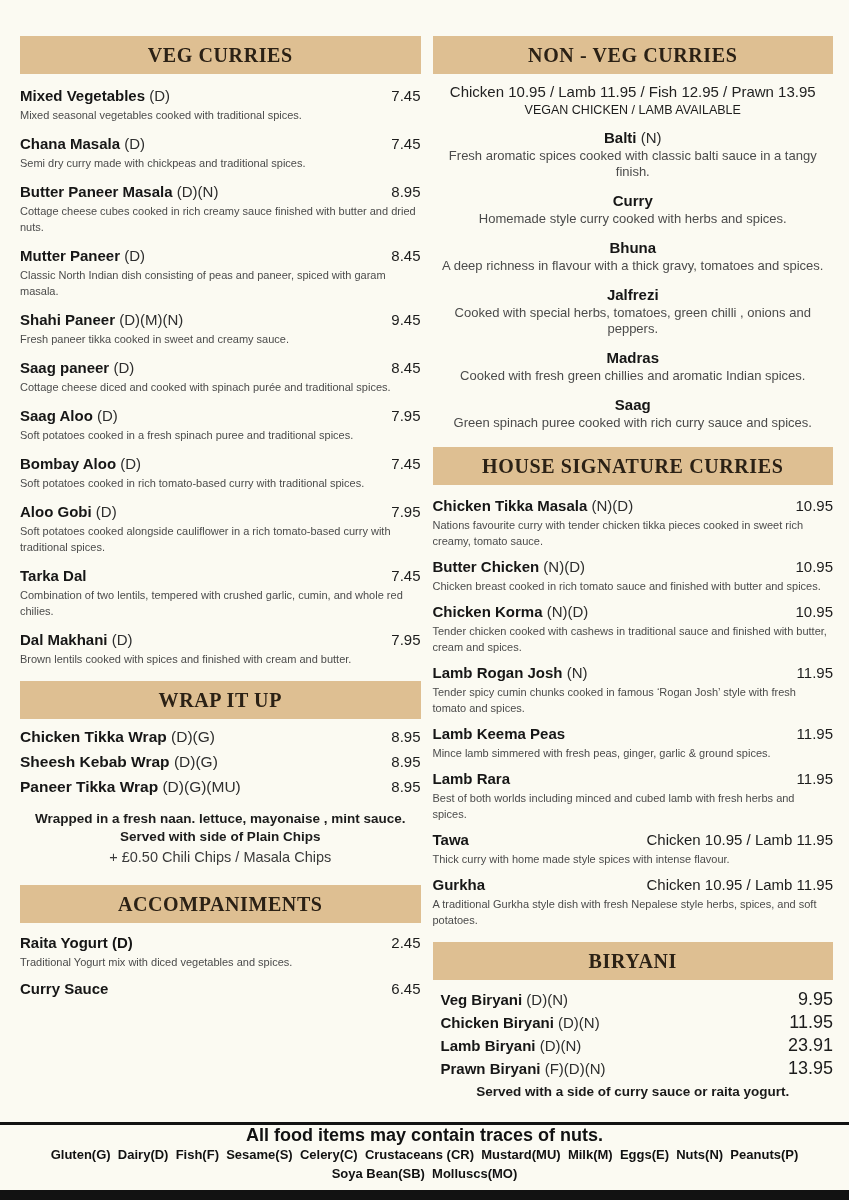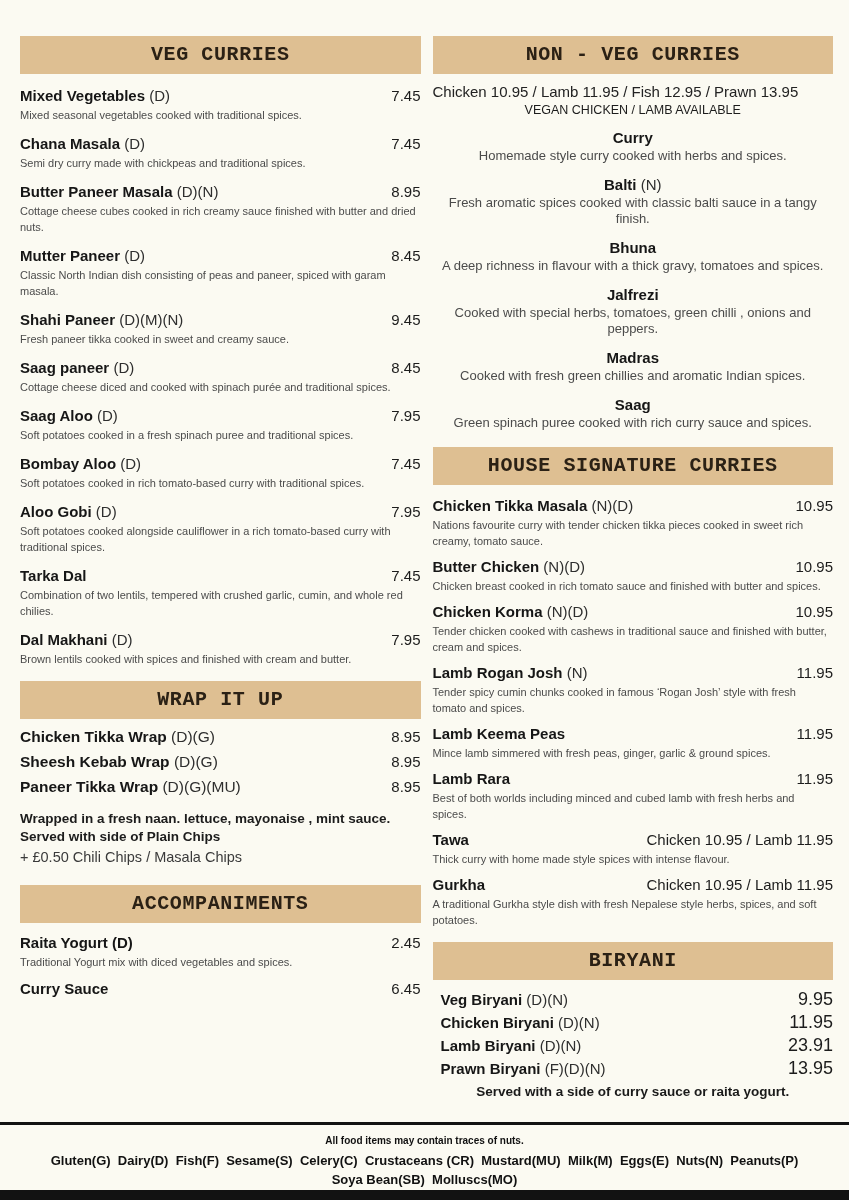--- a/index.html
+++ b/index.html
@@ -5,52 +5,52 @@
   html,body{margin:0;padding:0;}
   body{width:849px;font-family:"Liberation Sans",sans-serif;-webkit-font-smoothing:antialiased;}
   .page{position:relative;width:849px;height:1200px;background:#fbfaf2;overflow:hidden;}
   .columns{display:flex;gap:12px;padding:36px 16px 0 20px;box-sizing:border-box;align-items:flex-start;}
   .col{flex:1 1 0;min-width:0;}
   .section{margin-top:0;}
   .sec-wrap{margin-top:14px;}
   .sec-accomp{margin-top:18px;}
   .sec-house{margin-top:16px;}
   .sec-biryani{margin-top:14px;}
-  .band{background:#debf92;text-align:center;font-family:Liberation Mono, monospace;font-weight:700;
+  .band{background:#debf92;text-align:center;font-family:Liberation Serif, serif;font-weight:700;
         font-size:20px;line-height:24px;letter-spacing:0.6px;color:#2b2115;padding:7px 0;}
   .items{margin-top:12px;}
   .dish-row{margin-bottom:11px;}
   .dish-line{display:flex;justify-content:space-between;align-items:baseline;}
   .dish-name{font-weight:700;font-size:15px;line-height:19px;color:#161616;}
   .dish-tags{font-weight:400;color:#2e2e2e;}
   .dish-price{font-weight:400;font-size:15px;color:#1c1c1c;margin-left:10px;flex-shrink:0;}
   .dish-desc{font-size:11px;line-height:16px;color:#4b4b4b;margin-top:2px;padding-right:2px;}
   .wrap-list{margin-top:8px;}
   .wrap-list .dish-row{margin-bottom:6px;}
   .wrap-list .dish-name{font-size:15.5px;}
-  .wrap-note{text-align:left;margin-top:14px;}
+  .wrap-note{text-align:center;margin-top:14px;}
   .wrap-note .nb{font-weight:700;font-size:13.5px;line-height:18px;color:#1c1c1c;}
   .wrap-note .nr{font-weight:400;font-size:14.5px;line-height:20px;color:#3a3a3a;margin-top:1px;}
   .accomp-list{margin-top:10px;}
   .accomp-list .dish-row{margin-bottom:9px;}
-  .nv-prices{font-size:15px;line-height:20px;color:#222;margin-top:8px;}
+  .nv-prices{text-align:center;font-size:15px;line-height:20px;color:#222;margin-top:8px;}
   .nv-vegan{text-align:center;font-size:12.5px;line-height:16px;font-weight:400;color:#1c1c1c;}
   .styles{margin-top:10px;}
   .style-row{text-align:center;margin-bottom:11px;}
   .style-name{font-weight:700;font-size:15px;line-height:19px;color:#161616;}
   .style-desc{font-size:13px;line-height:16px;color:#4b4b4b;margin-top:1px;}
   .house-list{margin-top:11px;}
   .house-list .dish-row{margin-bottom:8px;}
   .biryani-list{margin-top:8px;}
   .biryani-list .dish-row{margin-bottom:0;padding-left:8px;}
   .biryani-list .dish-line{line-height:23px;}
   .biryani-list .dish-price{font-size:18px;}
   .biryani-note{text-align:center;font-weight:700;font-size:13.5px;line-height:18px;color:#1a1a1a;margin-top:3px;}
   .footer{position:absolute;left:0;right:0;top:1122px;border-top:3px solid #121212;text-align:center;color:#111;}
-  .footer-line1{font-weight:700;font-size:10px;line-height:20px;margin-top:6px;white-space:pre-wrap;}
+  .footer-line1{font-weight:700;font-size:18px;line-height:20px;white-space:pre-wrap;}
   .footer-line2,.footer-line3{font-weight:700;font-size:13px;line-height:19px;white-space:pre-wrap;}
   .bottom-bar{position:absolute;left:0;right:0;bottom:0;height:10px;background:#121212;}
 </style>
 </head>
 <body>
 
 <div class="page">
   <div class="columns">
 
     <div class="col">
@@ -194,26 +194,26 @@
 
     <div class="col">
       <section class="section">
         <div class="band">
           <span>NON - VEG CURRIES</span>
         </div>
         <div class="nv-prices">Chicken 10.95 / Lamb 11.95 / Fish 12.95 / Prawn 13.95</div>
         <div class="nv-vegan">VEGAN CHICKEN / LAMB AVAILABLE</div>
         <div class="styles">
             <div class="style-row">
+              <div class="style-name">Balti<span class="dish-tags"> (N)</span></div>
+              <div class="style-desc">Fresh aromatic spices cooked with classic balti sauce in a tangy finish.</div>
+            </div>
+            <div class="style-row">
               <div class="style-name">Curry</div>
               <div class="style-desc">Homemade style curry cooked with herbs and spices.</div>
-            </div>
-            <div class="style-row">
-              <div class="style-name">Balti<span class="dish-tags"> (N)</span></div>
-              <div class="style-desc">Fresh aromatic spices cooked with classic balti sauce in a tangy finish.</div>
             </div>
             <div class="style-row">
               <div class="style-name">Bhuna</div>
               <div class="style-desc">A deep richness in flavour with a thick gravy, tomatoes and spices.</div>
             </div>
             <div class="style-row">
               <div class="style-name">Jalfrezi</div>
               <div class="style-desc">Cooked with special herbs, tomatoes, green chilli , onions and peppers.</div>
             </div>
             <div class="style-row">

